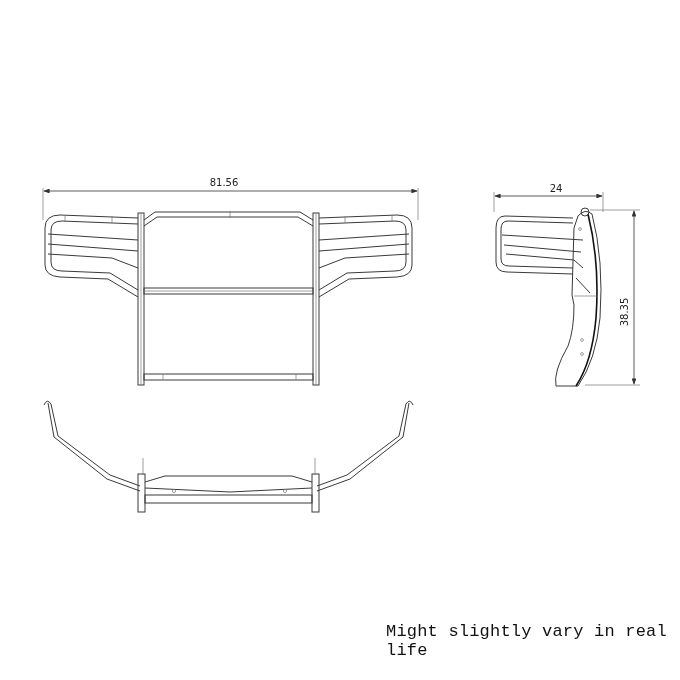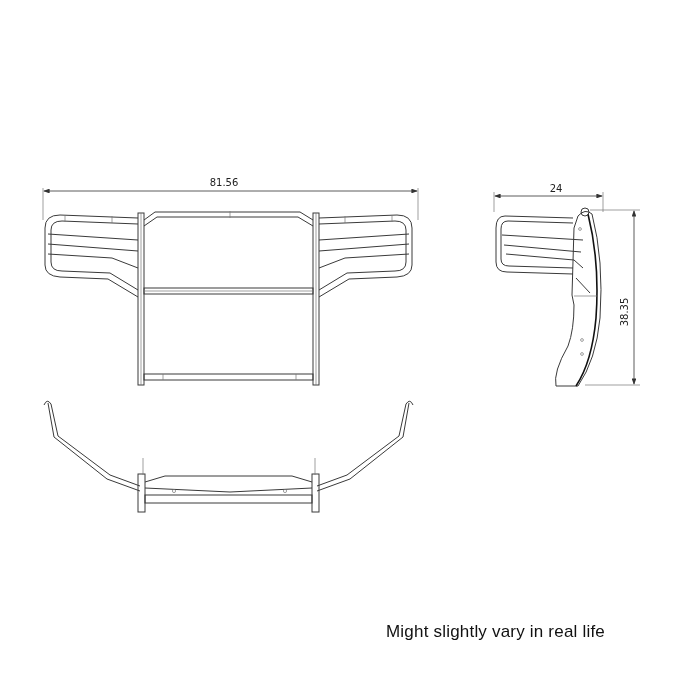--- a/index.html
+++ b/index.html
@@ -1,19 +1,19 @@
 <!DOCTYPE html>
 <html><head>
 <meta charset="utf-8">
 <style>
   html,body{margin:0;padding:0;background:#ffffff;}
   body{width:680px;height:680px;position:relative;overflow:hidden;font-family:"DejaVu Sans",sans-serif;}
   svg{position:absolute;left:0;top:0;}
   .dimtext{font-family:"DejaVu Sans",sans-serif;font-size:10px;fill:#222;}
-  .caption{position:absolute;left:386px;top:622px;font-family:Liberation Sans, sans-serif;font-size:17px;color:#111;letter-spacing:0.2px;}
+  .caption{position:absolute;left:386px;top:622px;font-family:Liberation Mono, monospace;font-size:17px;color:#111;letter-spacing:0.2px;}
   .ln{fill:none;stroke:#3a3a3a;stroke-width:1;}
   .lt{fill:none;stroke:#777;stroke-width:0.7;}
   .dk{fill:none;stroke:#111;stroke-width:1.6;}
 </style>
 </head>
 <body>
 
 <svg width="680" height="680" viewBox="0 0 680 680">
   <defs>
     <marker id="arr" markerWidth="8" markerHeight="6" refX="7" refY="3" orient="auto">

